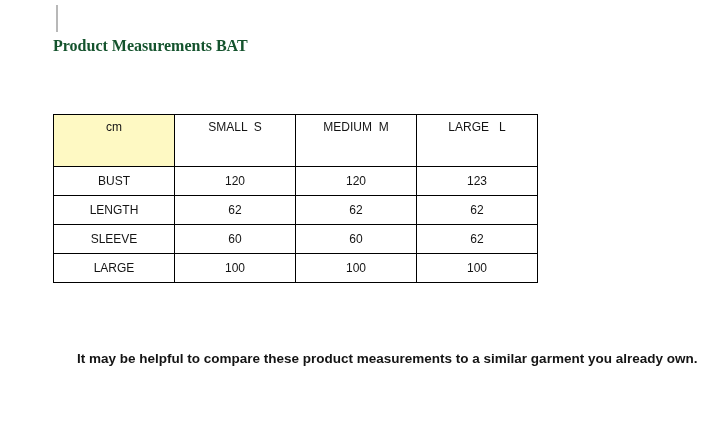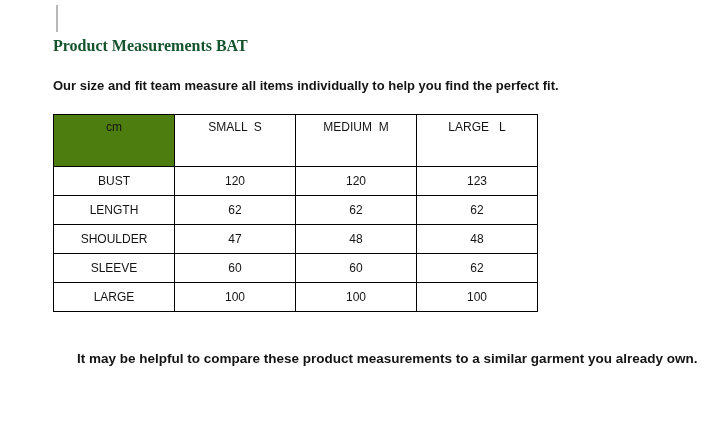--- a/index.html
+++ b/index.html
@@ -64,21 +64,21 @@
   table.size-table thead th {
     height: 46px;
     vertical-align: top;
     padding-top: 5px;
   }
   table.size-table tbody td {
     height: 28px;
     vertical-align: middle;
   }
   th.shaded {
-    background: #4d7c0f;
+    background: #fef9c3;
   }
   .footer-text {
     position: absolute;
     left: 53px;
     top: 349px;
     font-weight: bold;
     font-size: 13.5px;
     color: #141414;
     line-height: 20px;
     margin-left: 24px;
@@ -89,21 +89,20 @@
 </style>
 </head>
 <body>
 
 <div id="page">
 
   <div class="cursor-bar"></div>
 
   <div class="doc-title">Product Measurements BAT</div>
 
-  <div class="intro-text">Our size and fit team measure all items individually to help you find the perfect fit.</div>
 
   <table class="size-table">
     <thead>
       <tr>
         <th class="shaded">cm</th>
         <th>SMALL  S</th>
         <th>MEDIUM  M</th>
         <th>LARGE   L</th>
       </tr>
     </thead>
@@ -114,26 +113,20 @@
         <td>120</td>
         <td>123</td>
       </tr>
       <tr>
         <td>LENGTH</td>
         <td>62</td>
         <td>62</td>
         <td>62</td>
       </tr>
       <tr>
-        <td>SHOULDER</td>
-        <td>47</td>
-        <td>48</td>
-        <td>48</td>
-      </tr>
-      <tr>
         <td>SLEEVE</td>
         <td>60</td>
         <td>60</td>
         <td>62</td>
       </tr>
       <tr>
         <td>LARGE</td>
         <td>100</td>
         <td>100</td>
         <td>100</td>

